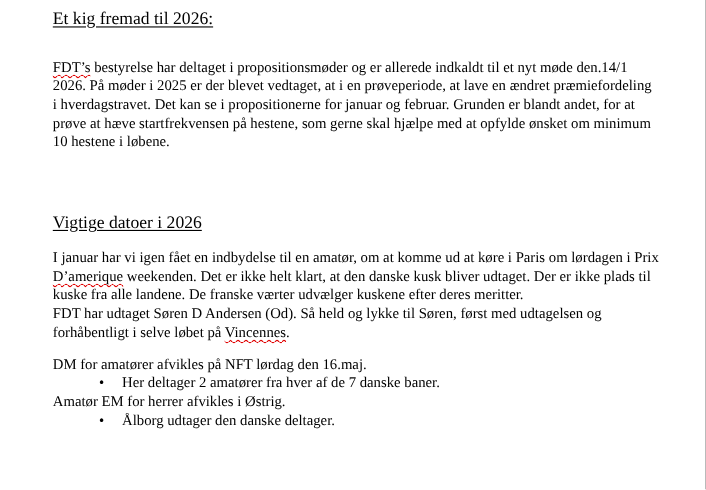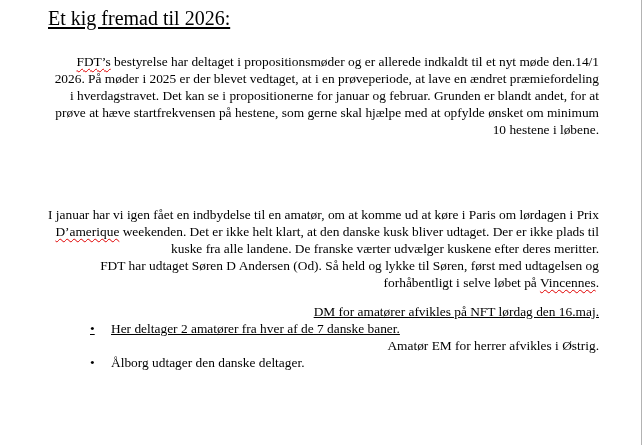--- a/index.html
+++ b/index.html
@@ -15,32 +15,31 @@
     background: #ffffff;
     border-right: 1px solid #b3b3b3;
     padding: 8px 42px 6px 48px;
     overflow: hidden;
     font-family: "Liberation Serif", "DejaVu Serif", serif;
     color: #000000;
     font-size: 13.4px;
     line-height: 17px;
   }
   .doc-heading {
-    font-size: 20px;
+    font-size: 16px;
     font-weight: normal;
     line-height: 20px;
     text-decoration: underline;
     text-underline-offset: 2px;
     margin: 0;
     display: inline-block;
   }
   .para {
     white-space: pre-wrap;
     margin: 0;
-    text-align: right;
   }
   .misspelled {
     text-decoration: underline;
     text-decoration-style: wavy;
     text-decoration-color: #e00000;
     text-decoration-thickness: 1px;
     text-underline-offset: 2px;
     text-decoration-skip-ink: none;
   }
   .gap-lg { height: 24px; }
@@ -54,41 +53,42 @@
   .bullet-marker {
     width: 21px;
     flex: 0 0 21px;
     text-align: left;
   }
   .bullet-text {
     flex: 1;
     white-space: pre-wrap;
   }
   .event-block { }
-  .event-block.first { margin-top: 12px; text-decoration: underline; }
+  .event-block.first { margin-top: 12px; }
 </style>
 </head>
 <body>
 
 <div class="page">
 
   
   <span class="doc-heading">Et kig fremad til 2026:</span>
 
   <div class="gap-lg"></div>
 
   <p class="para"><span class="misspelled">FDT’s</span><span> bestyrelse har deltaget i propositionsmøder og er allerede indkaldt til et nyt møde den.14/1 2026. På møder i 2025 er der blevet vedtaget, at i en prøveperiode, at lave en ændret præmiefordeling i hverdagstravet. Det kan se i propositionerne for januar og februar. Grunden er blandt andet, for at prøve at hæve startfrekvensen på hestene, som gerne skal hjælpe med at opfylde ønsket om minimum 10 hestene i løbene.</span></p>
 
   <div class="gap-md"></div>
 
 
   <div class="gap-lg"></div>
   <div class="gap-xs"></div>
 
   
+  <span class="doc-heading">Vigtige datoer i 2026</span>
 
   <div class="gap-sm"></div>
 
   <p class="para"><span>I januar har vi igen fået en indbydelse til en amatør, om at komme ud at køre i Paris om lørdagen i Prix </span><span class="misspelled">D’amerique</span><span> weekenden. Det er ikke helt klart, at den danske kusk bliver udtaget. Der er ikke plads til kuske fra alle landene. De franske værter udvælger kuskene efter deres meritter.</span><br><span>FDT har udtaget Søren D Andersen (Od). Så held og lykke til Søren, først med udtagelsen og forhåbentligt i selve løbet på </span><span class="misspelled">Vincennes</span><span>.</span></p>
 
   
   <div class="event-block first">
     <p class="para">DM for amatører afvikles på NFT lørdag den 16.maj.</p>
     <div class="bullet-row">
       <span class="bullet-marker">•</span>

